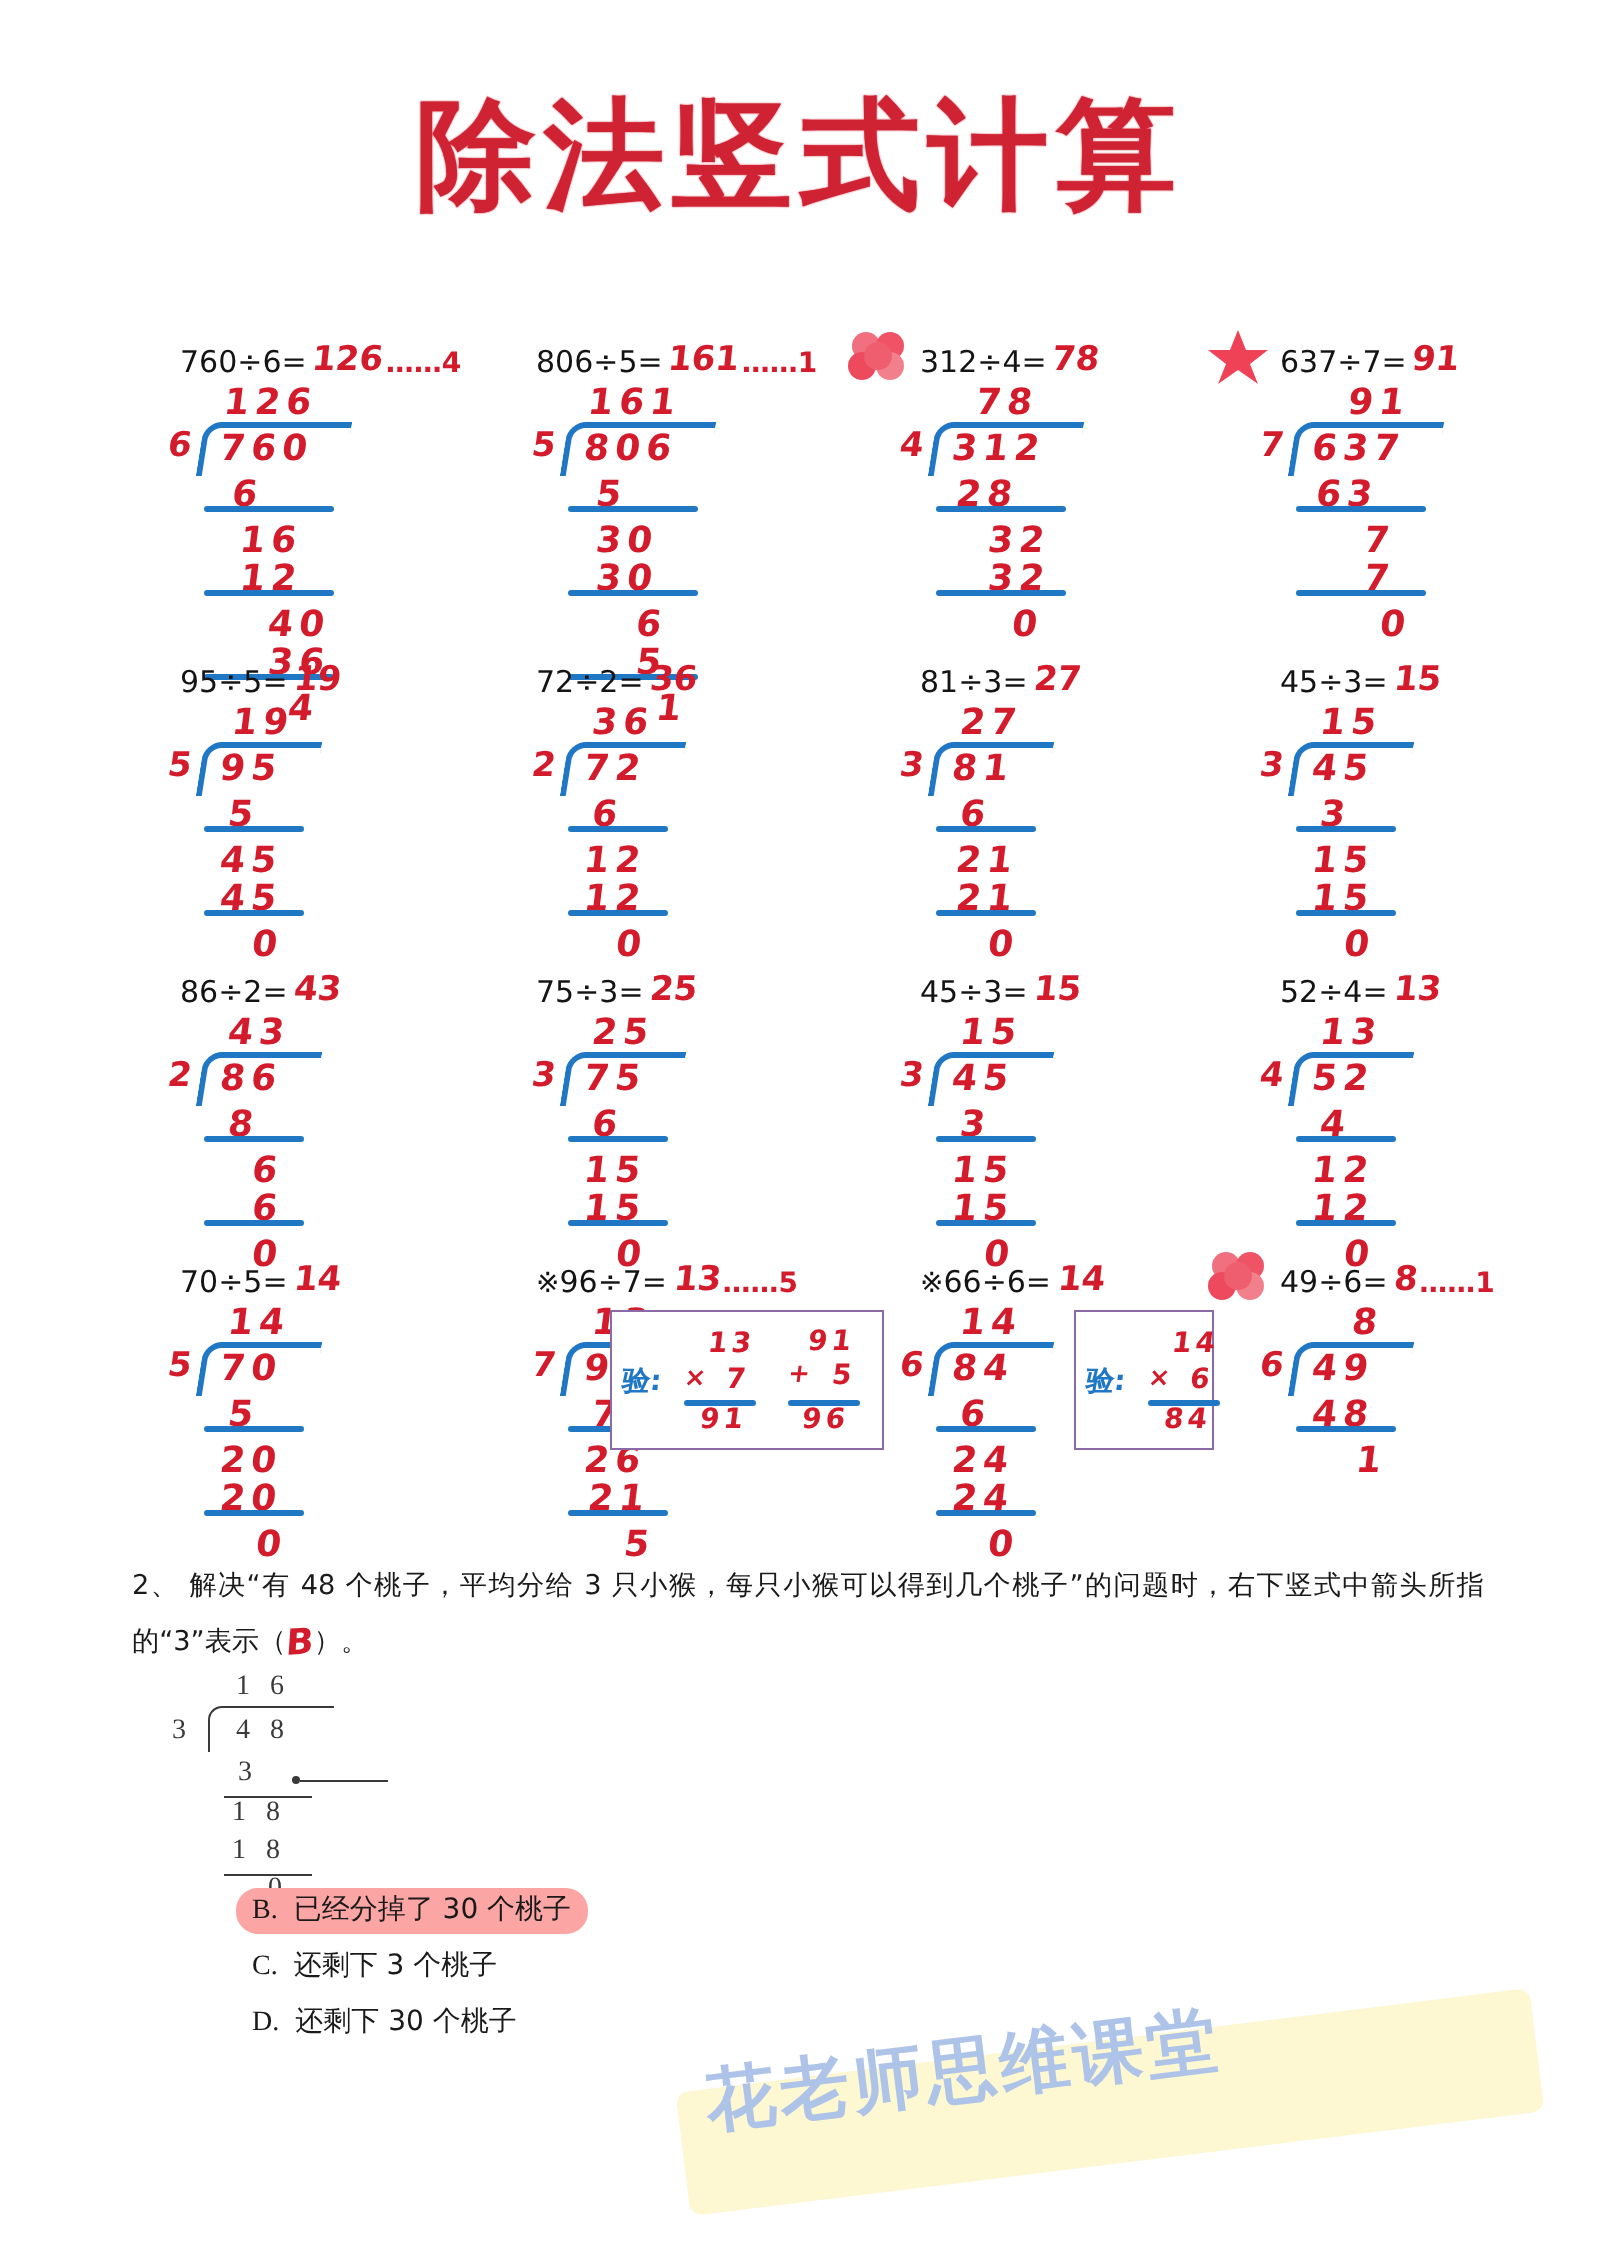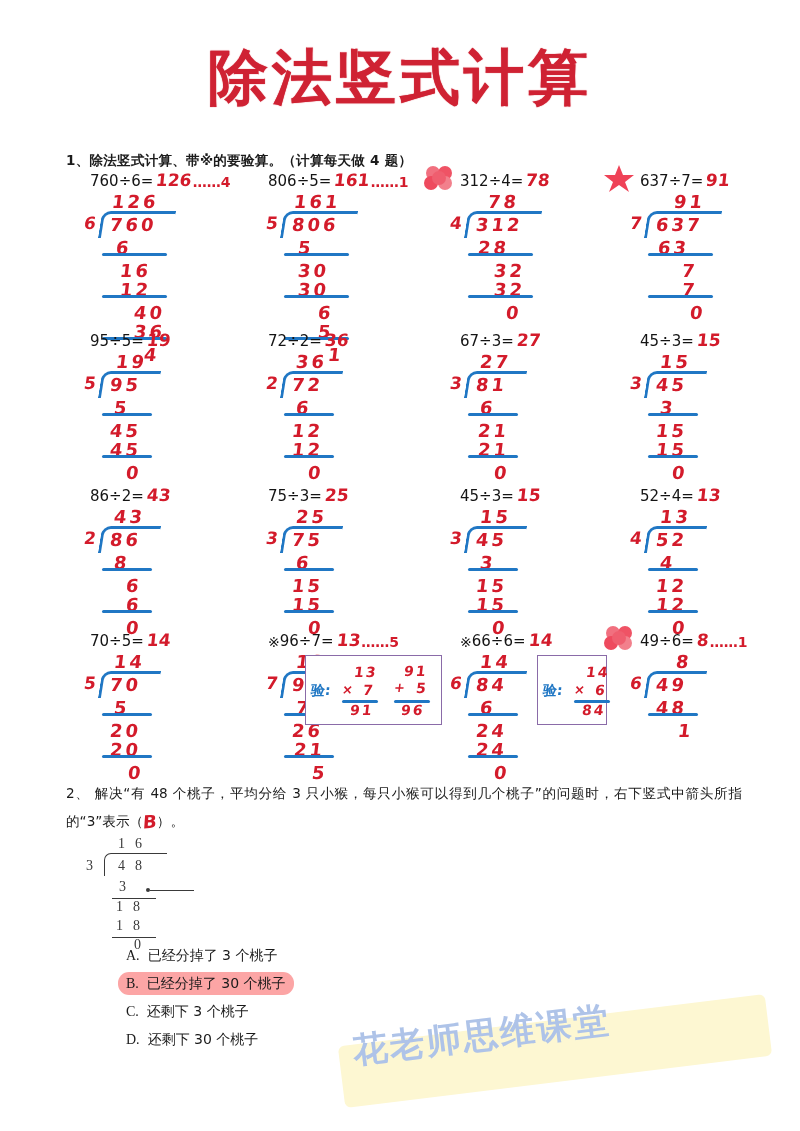--- a/index.html
+++ b/index.html
@@ -169,21 +169,20 @@
     border-radius:6px;
   }
 </style>
 </head>
 <body>
 
 <div class="page">
 
   <div class="title">除法竖式计算</div>
 
-  <div class="instruction1">1、除法竖式计算、带※的要验算。（计算每天做 4 题）</div>
 
   <div class="grid" id="grid">
       <div class="prob" style="left: 66px; top: 0px;">
         <div class="eq" style="padding-left: 24px;">
           <span>760÷6=</span>
           <span class="ans">126</span>
           <span class="rem">……4</span>
         </div>
         <div class="ld">
           <div class="num" style="left: 46px; top: -2px;">126</div>
@@ -300,21 +299,21 @@
           <div class="num" style="left: 48px; top: 44px;">6</div>
           <div class="bar" style="left: 36px; top: 60px; width: 50px;"></div>
           <div class="num" style="left: 44px; top: 67px;">12</div>
           <div class="num" style="left: 44px; top: 86px;">12</div>
           <div class="bar" style="left: 36px; top: 102px; width: 50px;"></div>
           <div class="num" style="left: 60px; top: 109px;">0</div>
         </div>
       </div>
       <div class="prob" style="left: 432px; top: 160px;">
         <div class="eq" style="padding-left: 28px;">
-          <span>67÷3=</span>
+          <span>81÷3=</span>
           <span class="ans">27</span>
         </div>
         <div class="ld">
           <div class="num" style="left: 48px; top: -2px;">27</div>
           <div class="divisor" style="left: 18px; top: 20px;">3</div>
           <div class="bracket" style="left: 34px; top: 18px; width: 56px; height: 24px; transform: skewX(-9deg);"></div>
           <div class="num" style="left: 44px; top: 21px;">81</div>
           <div class="num" style="left: 48px; top: 44px;">6</div>
           <div class="bar" style="left: 36px; top: 60px; width: 50px;"></div>
           <div class="num" style="left: 46px; top: 67px;">21</div>
@@ -508,21 +507,20 @@
     <div class="arrowdot" style="left:74px;top:52px;"></div>
     <div class="arrow" style="left:78px;top:54px;width:44px;"></div>
     <div class="pbar" style="left:40px;top:62px;width:44px;"></div>
     <div class="pn" style="left:44px;top:63px;">18</div>
     <div class="pn" style="left:44px;top:82px;">18</div>
     <div class="pbar" style="left:40px;top:101px;width:44px;"></div>
     <div class="pn" style="left:62px;top:101px;">0</div>
   </div>
 
   <div class="opts" id="opts">
-      <div style="margin-bottom: 5px;"><span class="opt"><span class="ol">A.</span><span>已经分掉了 3 个桃子</span></span></div>
       <div style="margin-bottom: 5px;"><span class="opt hl"><span class="ol">B.</span><span>已经分掉了 30 个桃子</span></span></div>
       <div style="margin-bottom: 5px;"><span class="opt"><span class="ol">C.</span><span>还剩下 3 个桃子</span></span></div>
       <div style="margin-bottom: 5px;"><span class="opt"><span class="ol">D.</span><span>还剩下 30 个桃子</span></span></div>
     </div>
 
   <div class="wmhl"></div>
   <div class="wm">花老师思维课堂</div>
 <div class="checkbox" style="left: 305px; top: 655px; width: 135px; height: 68px;">
       <div class="lbl" style="left: 5px; top: 26px;">验:</div>
       <div class="chk-num" style="left: 48px; top: 8px;">13</div>

